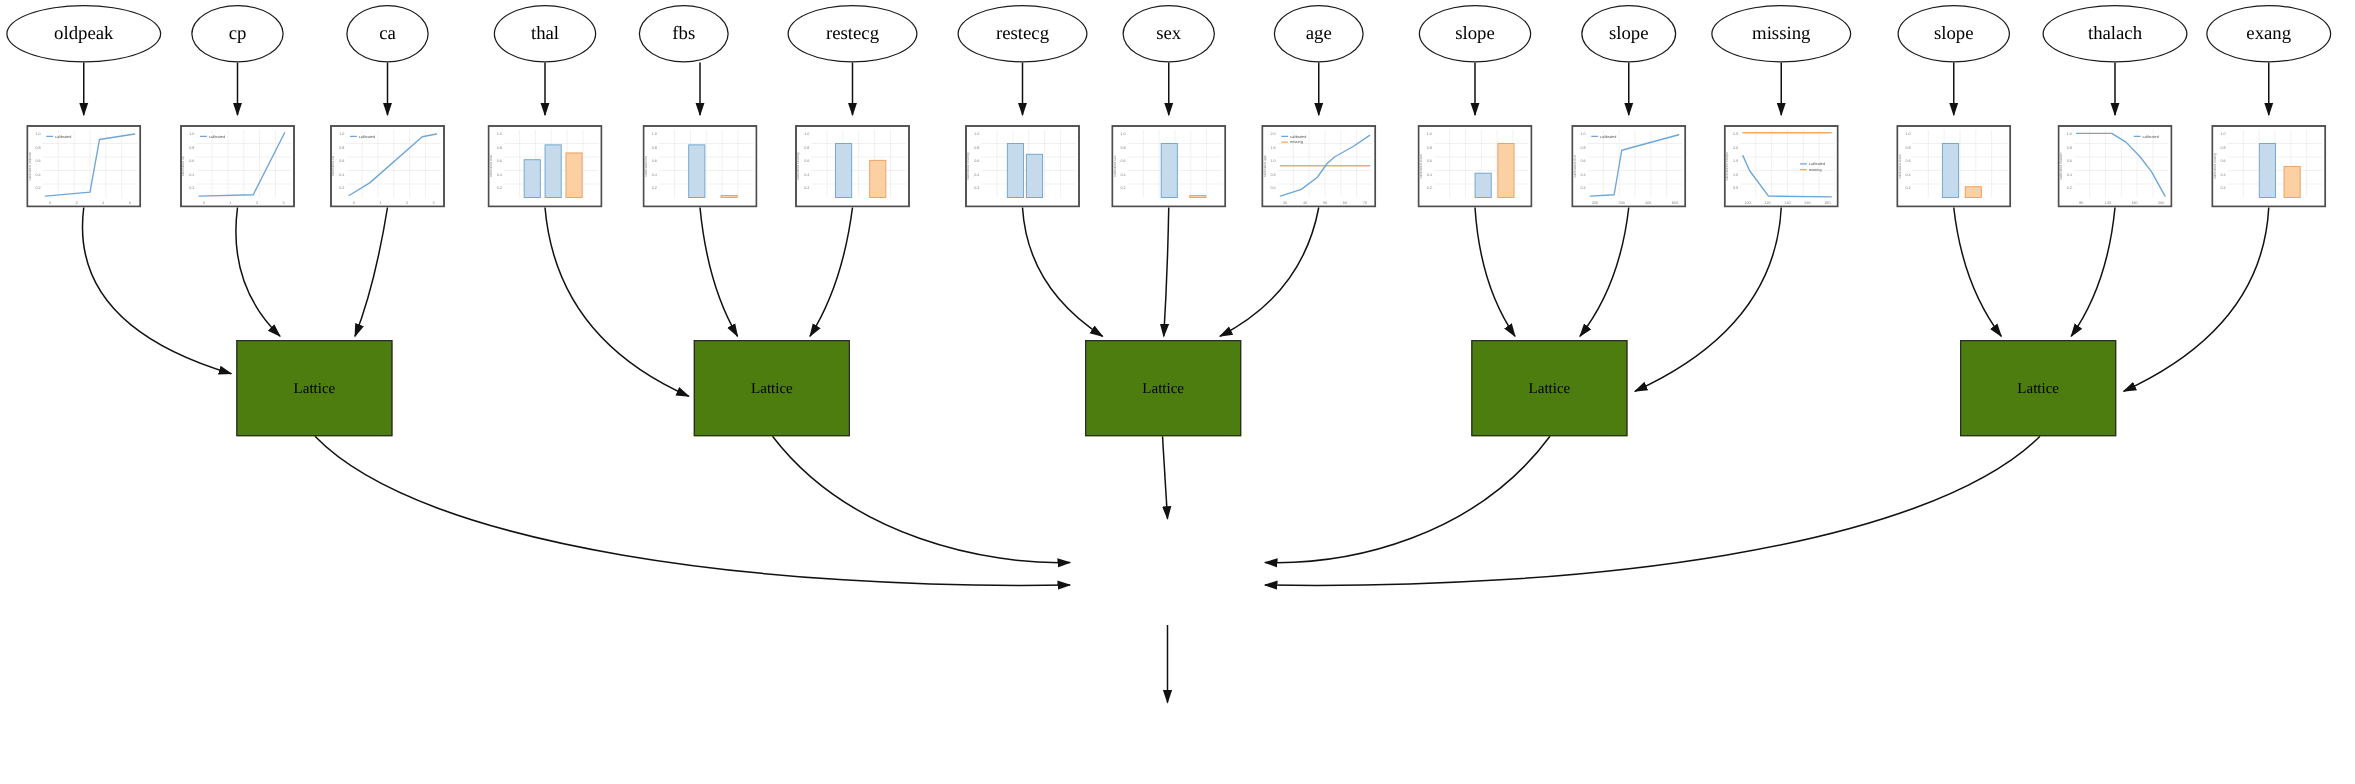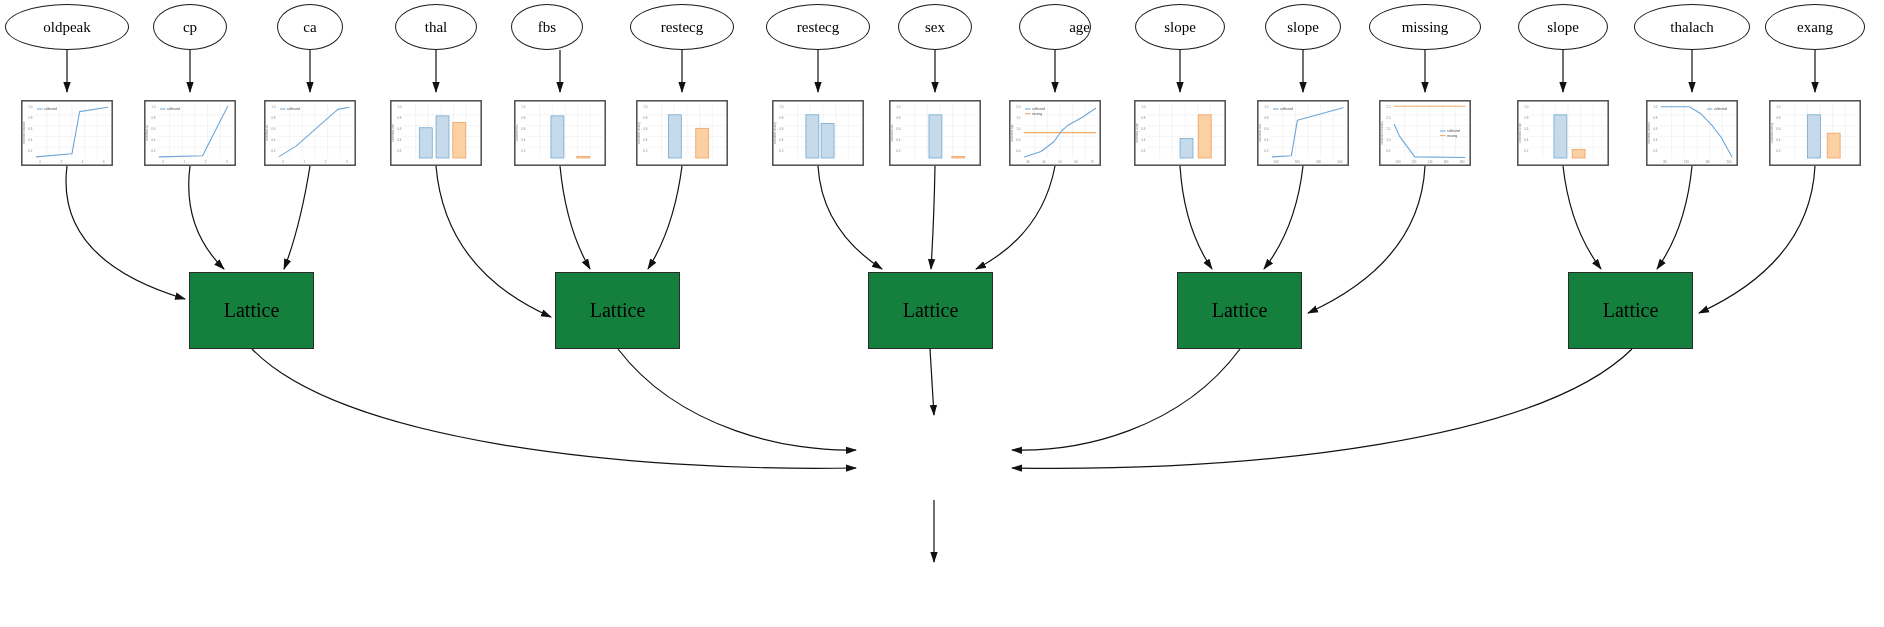--- a/index.html
+++ b/index.html
@@ -7,23 +7,23 @@
     position:relative;width:1884px;height:627px;background:#ffffff;overflow:hidden;
     font-family:"Liberation Serif","DejaVu Serif",serif;
   }
   #edges{position:absolute;left:0;top:0;width:1884px;height:627px;}
   .ellipse-node{
     position:absolute;border:1.4px solid #1a1a1a;border-radius:50%;
     background:#ffffff;display:flex;align-items:center;justify-content:center;
     font-size:15px;color:#000000;box-sizing:border-box;
   }
   .box-node{
-    position:absolute;border:1.4px solid #2b2b2b;background:#15803d;
+    position:absolute;border:1.4px solid #2b2b2b;background:#4d7c0f;
     display:flex;align-items:center;justify-content:center;
-    font-size:20px;color:#000;box-sizing:border-box;
+    font-size:12px;color:#000;box-sizing:border-box;
   }
   .plot{position:absolute;}
 </style>
 </head>
 <body>
 
 <div id="canvas">
   <svg id="edges" viewBox="0 0 1884 627">
       <defs>
         <marker id="ah" markerUnits="userSpaceOnUse" markerWidth="12" markerHeight="10" refX="10" refY="4.5" orient="auto">
@@ -327,21 +327,21 @@
           <text x="11.5" y="40.74000000000001" font-size="3" text-anchor="end" fill="#888888" font-family="Liberation Sans, sans-serif">0.4</text>
           <text x="11.5" y="51.540000000000006" font-size="3" text-anchor="end" fill="#888888" font-family="Liberation Sans, sans-serif">0.2</text>
         </g>
         <g></g>
         <text x="3.5" y="33" font-size="2.8" text-anchor="middle" fill="#888888" transform="rotate(-90 3.5 33)" font-family="Liberation Sans, sans-serif">calibrated sex</text>
         <g>
           <rect x="39.98" y="14.799999999999997" width="12.920000000000002" height="43.2" fill="#c5daeb" stroke="#74a9d1" stroke-width="0.8"></rect>
           <rect x="62.78000000000001" y="56.379999999999995" width="12.920000000000002" height="1.6199999999999999" fill="#fbd0a3" stroke="#eea266" stroke-width="0.8"></rect>
         </g>
       </svg>
-      <div class="ellipse-node" style="left: 1019px; top: 4px; width: 72px; height: 46px; justify-content: flex-end;">
+      <div class="ellipse-node" style="left: 1019px; top: 4px; width: 72px; height: 46px;">
         <span>age</span>
       </div>
       <svg viewBox="0 0 92 66" width="92" height="66" class="plot" style="left: 1009px; top: 100px;">
         <rect x="0.8" y="0.8" width="90.4" height="64.4" fill="#ffffff" stroke="#4d4d4d" stroke-width="1.5"></rect>
         <g>
           <line x1="13" x2="89" y1="14.8" y2="14.8" stroke="#e9e9e9" stroke-width="0.5"></line>
           <line x1="13" x2="89" y1="25.6" y2="25.6" stroke="#e9e9e9" stroke-width="0.5"></line>
           <line x1="13" x2="89" y1="36.4" y2="36.4" stroke="#e9e9e9" stroke-width="0.5"></line>
           <line x1="13" x2="89" y1="47.2" y2="47.2" stroke="#e9e9e9" stroke-width="0.5"></line>
           <line x1="25.666666666666664" x2="25.666666666666664" y1="4" y2="58" stroke="#e9e9e9" stroke-width="0.5"></line>

